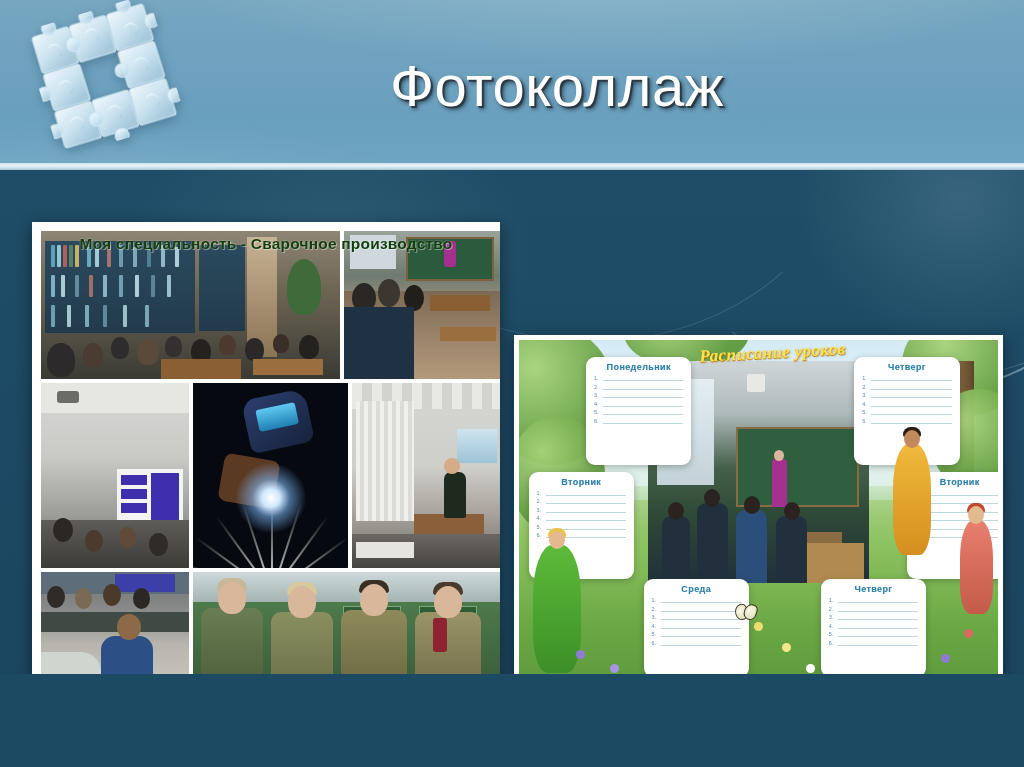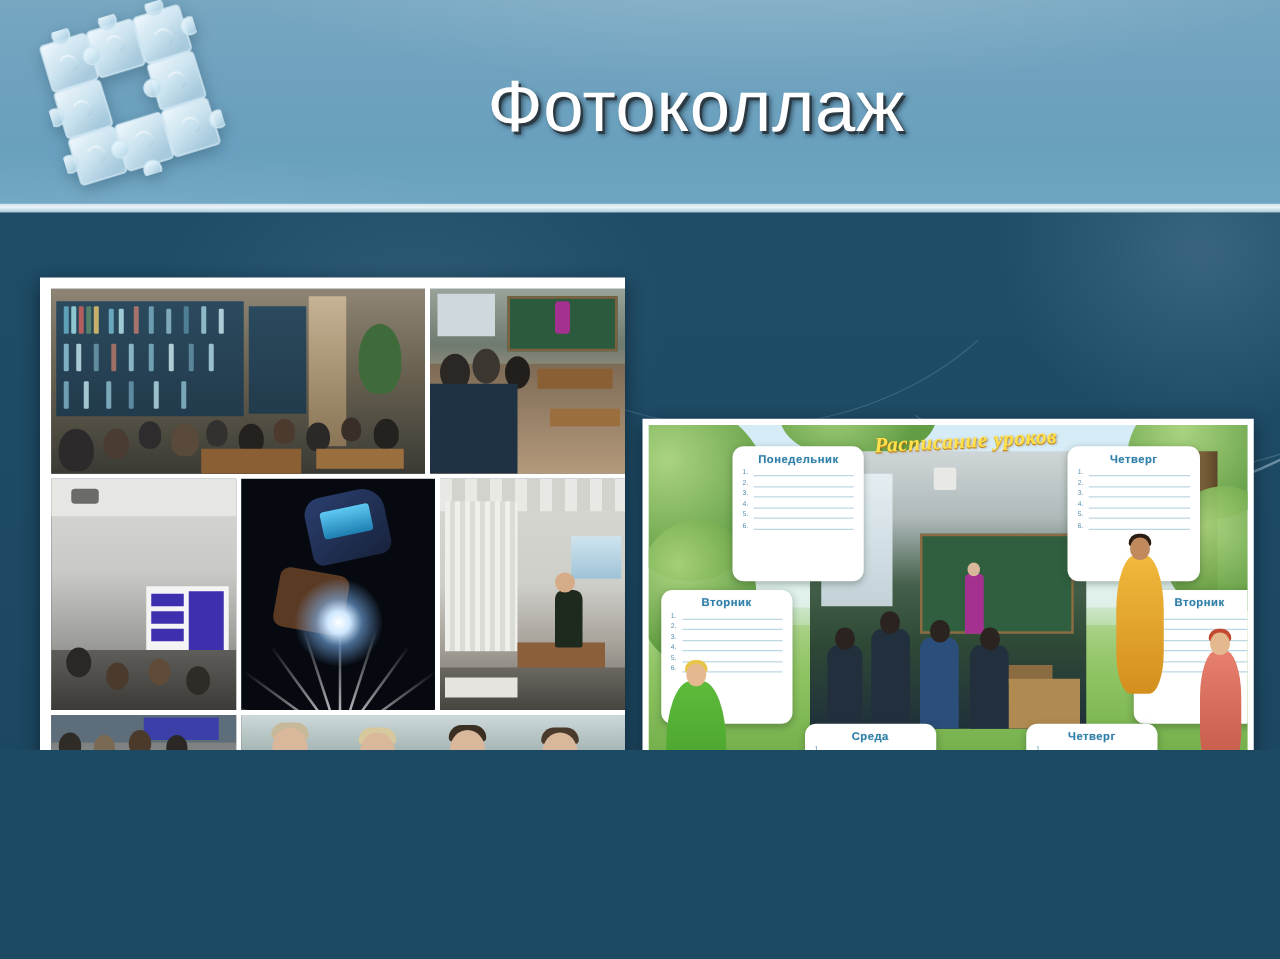--- a/index.html
+++ b/index.html
@@ -1,21 +1,21 @@
 <!DOCTYPE html>
 <html><head>
 <meta charset="utf-8">
 <style>
   html,body{margin:0;padding:0;}
   body{
     width:1024px;height:767px;overflow:hidden;
     font-family:"Liberation Sans", sans-serif;
     background:#1d4a63;
   }
-  .slide{position:relative;width:1024px;height:600px;overflow:hidden;}
+  .slide{position:relative;width:1024px;height:674px;overflow:hidden;}
 
   
   .header{
     position:absolute;left:0;top:0;width:1024px;height:170px;
     background:linear-gradient(180deg,#77a7c1 0%, #6fa2bf 35%, #69a0be 70%, #6ea5c2 100%);
     overflow:hidden;
   }
   .header .sheen{
     position:absolute;left:0;top:0;width:1024px;height:170px;
     background:
@@ -503,20 +503,21 @@
               <div class="face"></div>
           </div>
           <div class="guy" style="left:222px;width:66px;height:76px;background:linear-gradient(180deg,#9a9468,#736e4a);">
             <div class="hair" style="background:#4a3a2b;"></div>
               <div class="face"></div>
             <div style="position:absolute;left:18px;top:6px;width:14px;height:34px;background:#8e2230;border-radius:3px;"></div>
           </div>
         </div>
       </div>
 
+      <div class="collage-caption">Моя специальность - Сварочное производство</div>
     </div>
   </div>
 
   <div class="collage collage-right">
     <div class="rc-inner">
       <div class="rc-sky"></div>
       <div class="rc-grass"></div>
 
       <div class="tree" style="left:-6%;top:-4%;width:26%;height:40%;"></div>
       <div class="tree" style="left:-2%;top:22%;width:20%;height:34%;"></div>

